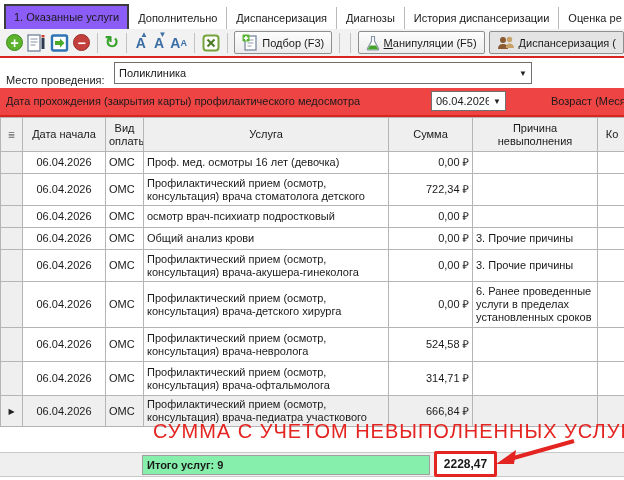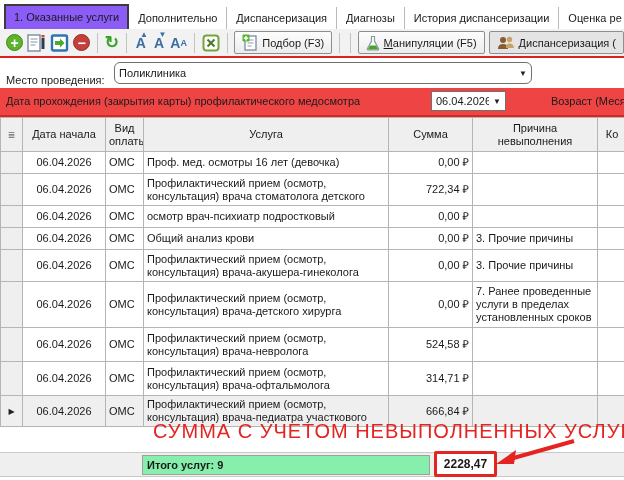--- a/index.html
+++ b/index.html
@@ -155,21 +155,21 @@
         <path d="M8.8 13 Q9 8.5 12.5 8.5 Q16.8 8.5 17 13 Z" fill="#c9a26a"></path>
       </svg>
       <span>Диспансеризация (</span>
     </div>
   </div>
 
   <div class="redline" style="top:56px"></div>
 
   <div class="filter1">
     <span class="flabel" style="left:6px; top:8px;margin-top:8px;">Место проведения:</span>
-    <div class="combo" style="left:114px; top:4px; width:418px; height:22px;border-radius:6px;">
+    <div class="combo" style="left:114px; top:4px; width:418px; height:22px;">
       <span class="val">Поликлиника</span>
       <span class="dd">▼</span>
     </div>
   </div>
 
   <div class="filter2">
     <span class="flabel" style="left:6px; top:7px;">Дата прохождения (закрытия карты) профилактического медосмотра</span>
     <div class="combo" style="left:431px; top:3px; width:75px; height:20px;">
       <span class="val">06.04.2026</span>
       <span class="dd">▼</span>
@@ -244,21 +244,21 @@
         <td class="num">0,00 ₽</td>
         <td>3. Прочие причины</td>
         <td></td>
       </tr>
       <tr style="height:46px">
         <td class="sel"></td>
         <td class="date">06.04.2026</td>
         <td>ОМС</td>
         <td>Профилактический прием (осмотр, консультация) врача-детского хирурга</td>
         <td class="num">0,00 ₽</td>
-        <td>7. Ранее проведенные услуги в пределах установленных сроков</td>
+        <td>6. Ранее проведенные услуги в пределах установленных сроков</td>
         <td></td>
       </tr>
       <tr style="height:34px">
         <td class="sel"></td>
         <td class="date">06.04.2026</td>
         <td>ОМС</td>
         <td>Профилактический прием (осмотр, консультация) врача-невролога</td>
         <td class="num">524,58 ₽</td>
         <td></td>
         <td></td>

